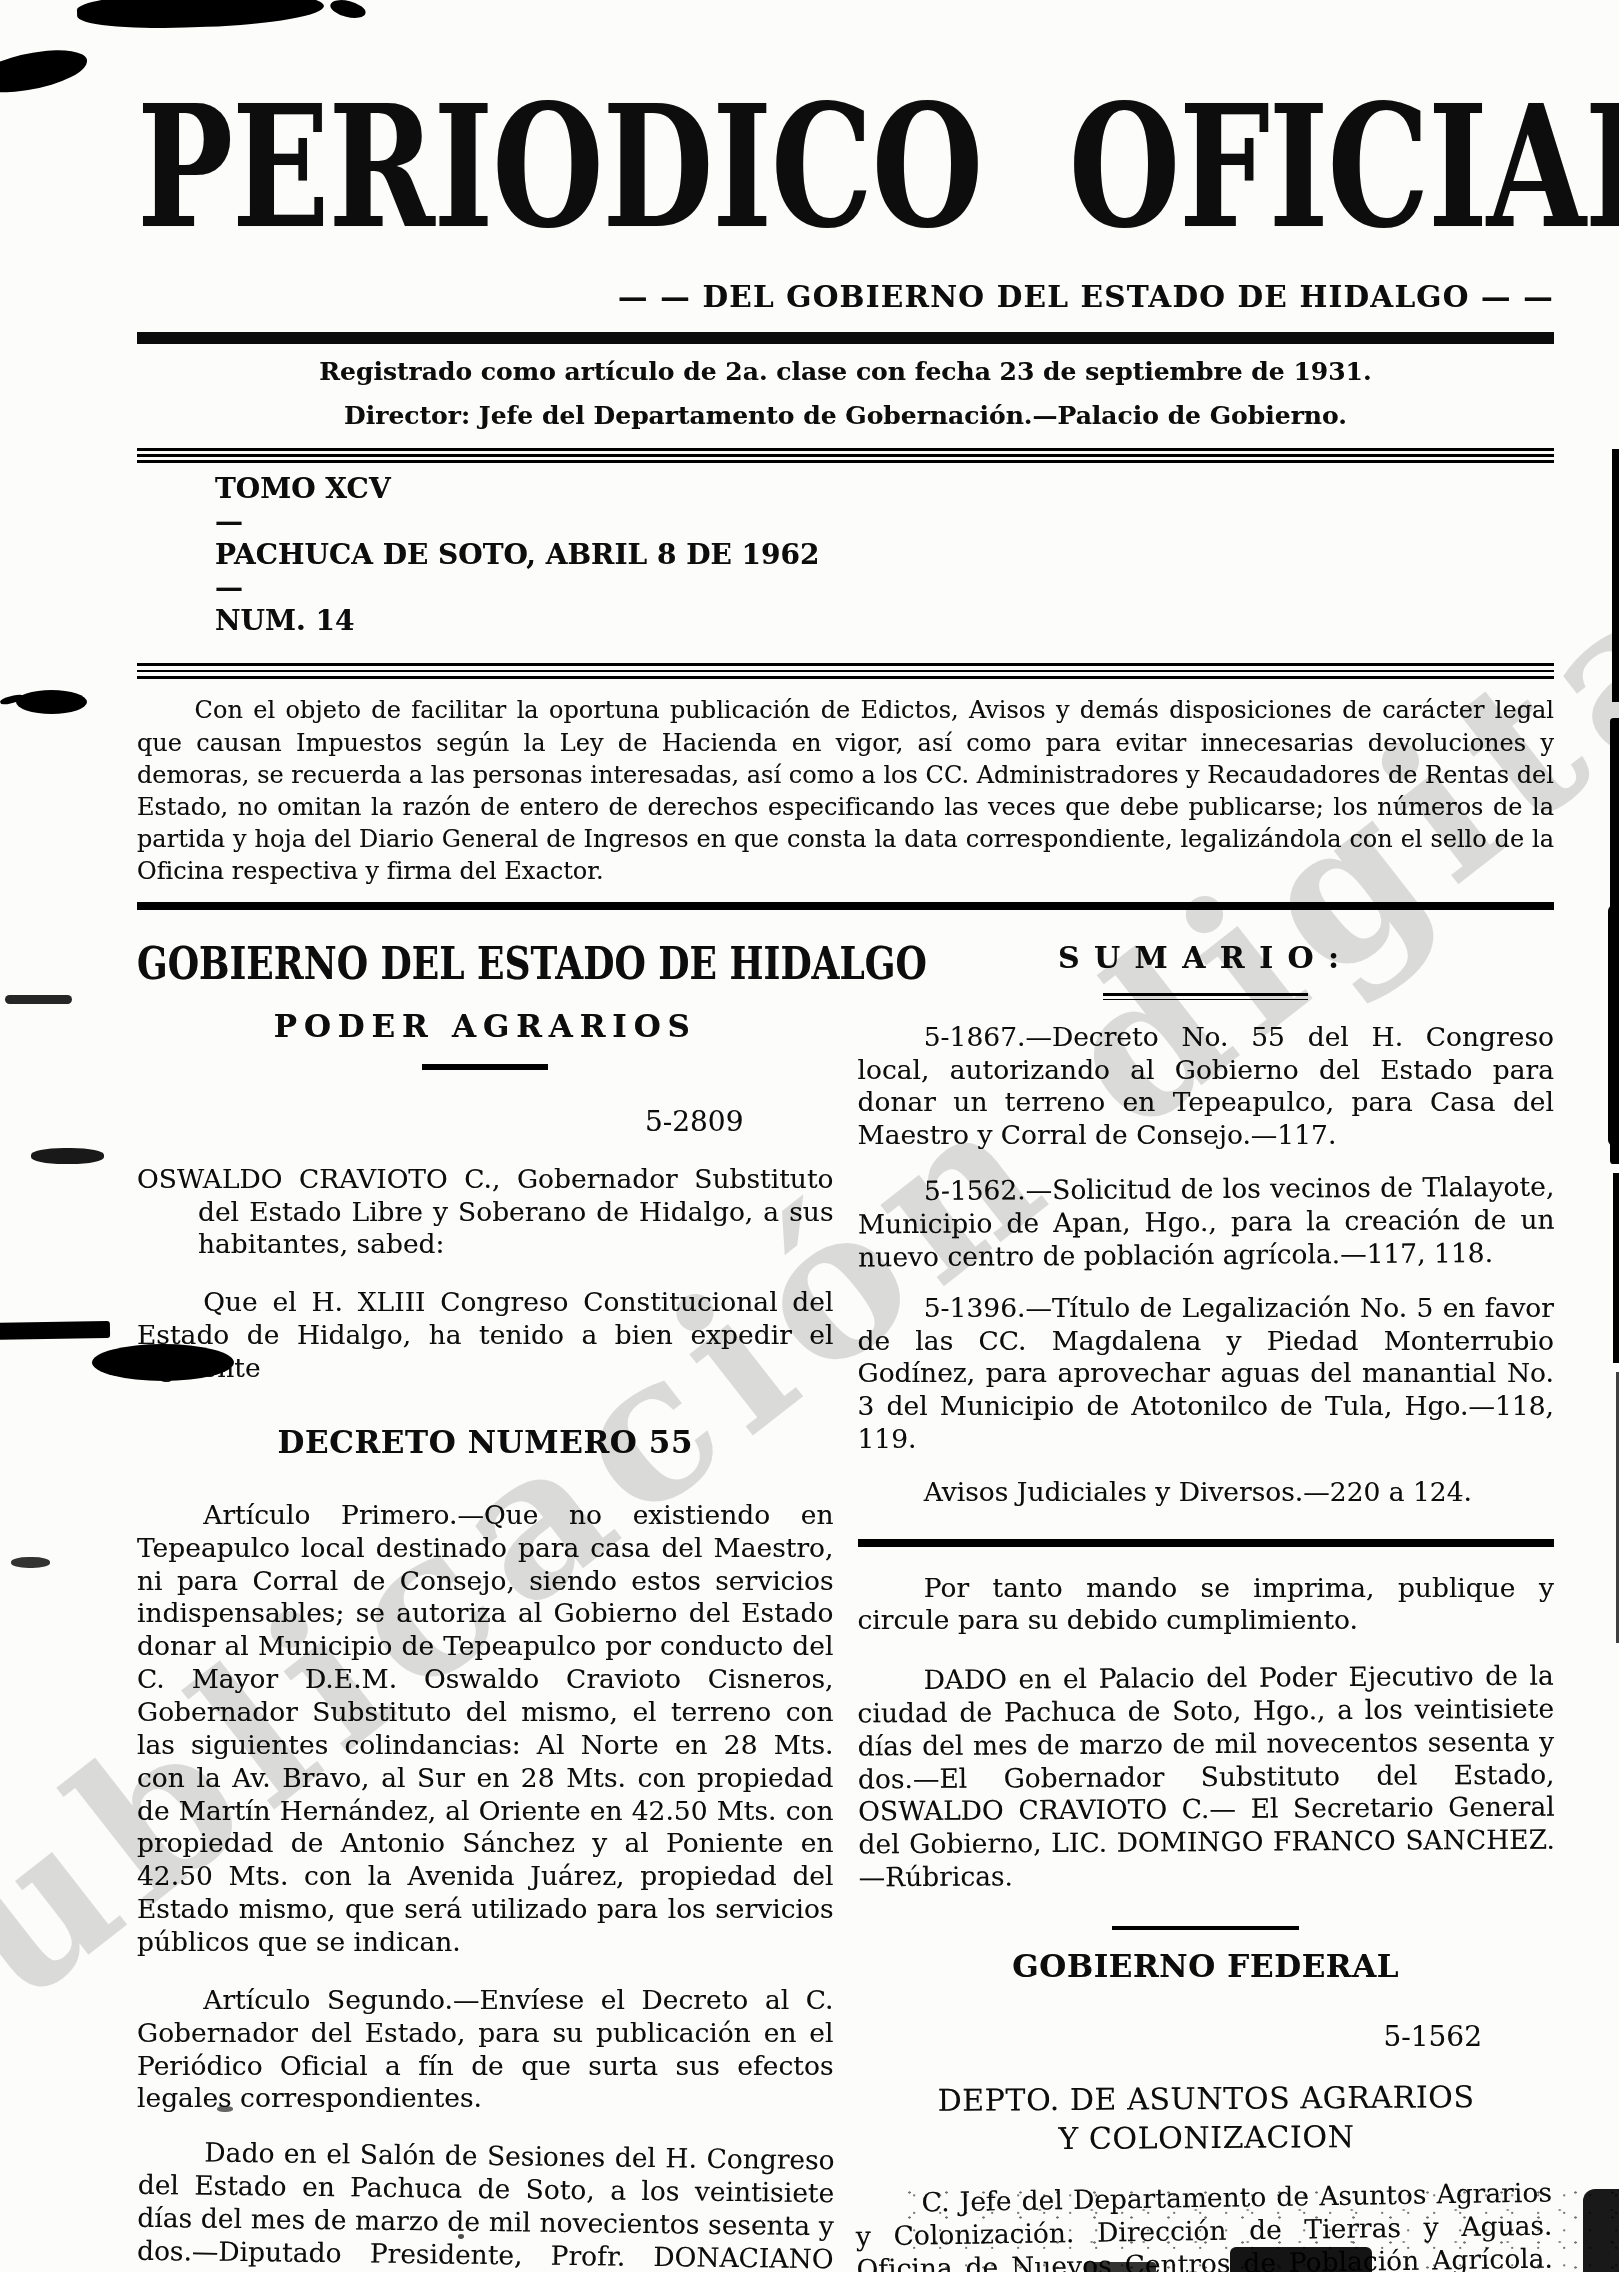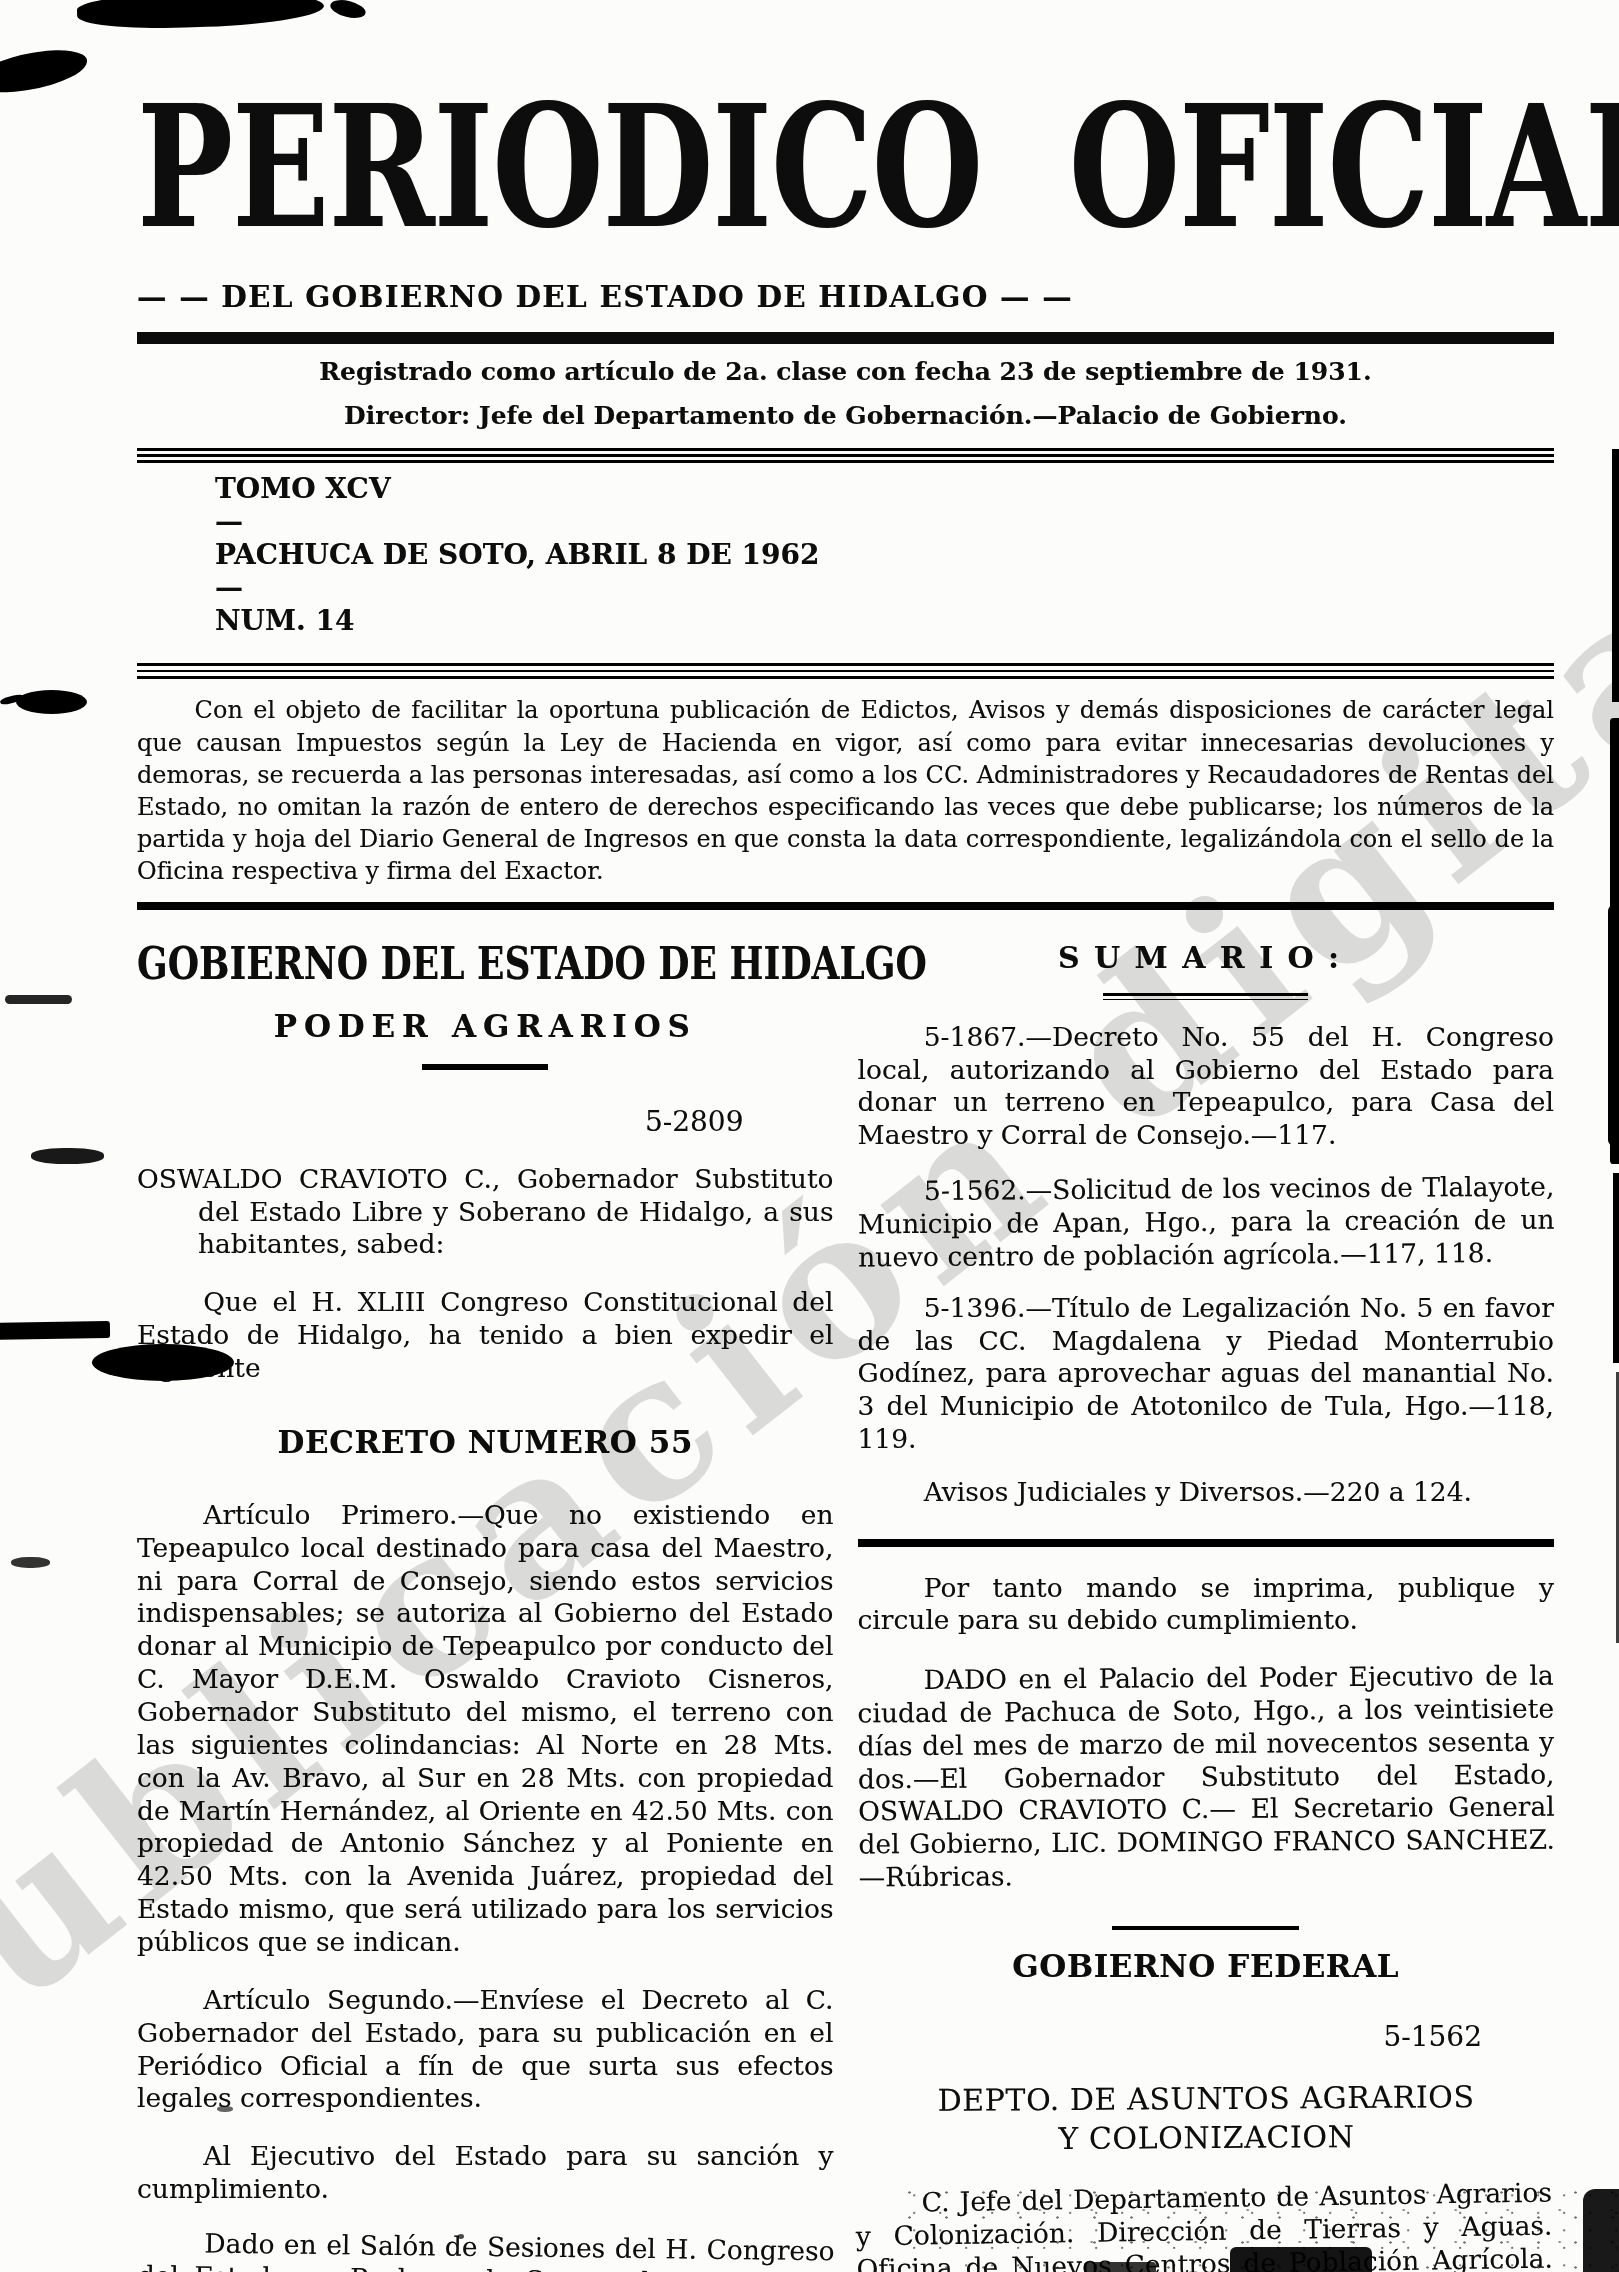--- a/index.html
+++ b/index.html
@@ -17,21 +17,21 @@
 
   
   .masthead-title{
     margin-top:123px;text-align:center;line-height:1;height:132px;
   }
   .masthead-title span{
     display:inline-block;font-size:128px;font-weight:bold;white-space:pre;
     transform:scaleY(1.32);transform-origin:bottom center;letter-spacing:-1.2px;
   }
   .masthead-subtitle{
-    margin-top:24px;text-align:left;font-size:29.5px;font-weight:bold;letter-spacing:1.2px;
+    margin-top:24px;text-align:right;font-size:29.5px;font-weight:bold;letter-spacing:1.2px;
   }
   .band-rule{height:12px;background:#0b0b0b;margin-top:18px;}
   .reg-line{margin-top:13.2px;text-align:center;font-size:25px;font-weight:bold;}
   .dir-line{margin-top:14.5px;text-align:center;font-size:25px;font-weight:bold;}
   .rule-triple{margin-top:18px;height:9.6px;border-top:3px solid #000;border-bottom:3px solid #000;position:relative;}
   .rule-triple::after{content:"";position:absolute;left:0;right:0;top:50%;height:2.4px;margin-top:-1.2px;background:#000;}
   .tomo-row{
     display:flex;justify-content:space-between;align-items:baseline;
     padding:8.4px 36px 8.4px 78px;font-size:28px;font-weight:bold;white-space:nowrap;flex-direction:column;
   }
@@ -170,21 +170,20 @@
         <div class="small-rule"></div>
         <div class="doc-num">5-2809</div>
 
         <p class="hang sp">OSWALDO CRAVIOTO C., Gobernador Substituto del Estado Libre y Soberano de Hidalgo, a sus habitantes, sabed:</p>
         <p class="indent sp">Que el H. XLIII Congreso Constitucional del Estado de Hidalgo, ha tenido a bien expedir el siguiente</p>
 
         <h3 class="decree-heading">DECRETO NUMERO 55</h3>
 
         <p class="indent sp" style="margin-top:39px !important;">Artículo Primero.—Que no existiendo en Tepeapulco local destinado para casa del Maestro, ni para Corral de Consejo, siendo estos servicios indispensables; se autoriza al Gobierno del Estado donar al Municipio de Tepeapulco por conducto del C. Mayor D.E.M. Oswaldo Cravioto Cisneros, Gobernador Substituto del mismo, el terreno con las siguientes colindancias: Al Norte en 28 Mts. con la Av. Bravo, al Sur en 28 Mts. con propiedad de Martín Hernández, al Oriente en 42.50 Mts. con propiedad de Antonio Sánchez y al Poniente en 42.50 Mts. con la Avenida Juárez, propiedad del Estado mismo, que será utilizado para los servicios públicos que se indican.</p>
         <p class="indent sp">Artículo Segundo.—Envíese el Decreto al C. Gobernador del Estado, para su publicación en el Periódico Oficial a fín de que surta sus efectos legales correspondientes.</p>
-        <p class="indent sp">Al Ejecutivo del Estado para su sanción y cumplimiento.</p>
         <p class="indent sp tilt-cw">Dado en el Salón de Sesiones del H. Congreso del Estado en Pachuca de Soto, a los veintisiete días del mes de marzo de mil novecientos sesenta y dos.—Diputado Presidente, Profr. DONACIANO SERNA LEAL.—Diputado Secretario, Ing. HEBERTO J. MALO PAULIN.—Diputado Secretario, Profr. RAUL VARGAS ORTIZ.—Rúbricas.</p>
       </div>
 
       <div class="col">
         <h2 class="sumario-title">SUMARIO:</h2>
         <div class="sumario-rule"></div>
 
         <p class="indent entry">5-1867.—Decreto No. 55 del H. Congreso local, autorizando al Gobierno del Estado para donar un terreno en Tepeapulco, para Casa del Maestro y Corral de Consejo.—117.</p>
         <p class="indent entry tilt-ccw-s">5-1562.—Solicitud de los vecinos de Tlalayote, Municipio de Apan, Hgo., para la creación de un nuevo centro de población agrícola.—117, 118.</p>
         <p class="indent entry">5-1396.—Título de Legalización No. 5 en favor de las CC. Magdalena y Piedad Monterrubio Godínez, para aprovechar aguas del manantial No. 3 del Municipio de Atotonilco de Tula, Hgo.—118, 119.</p>

